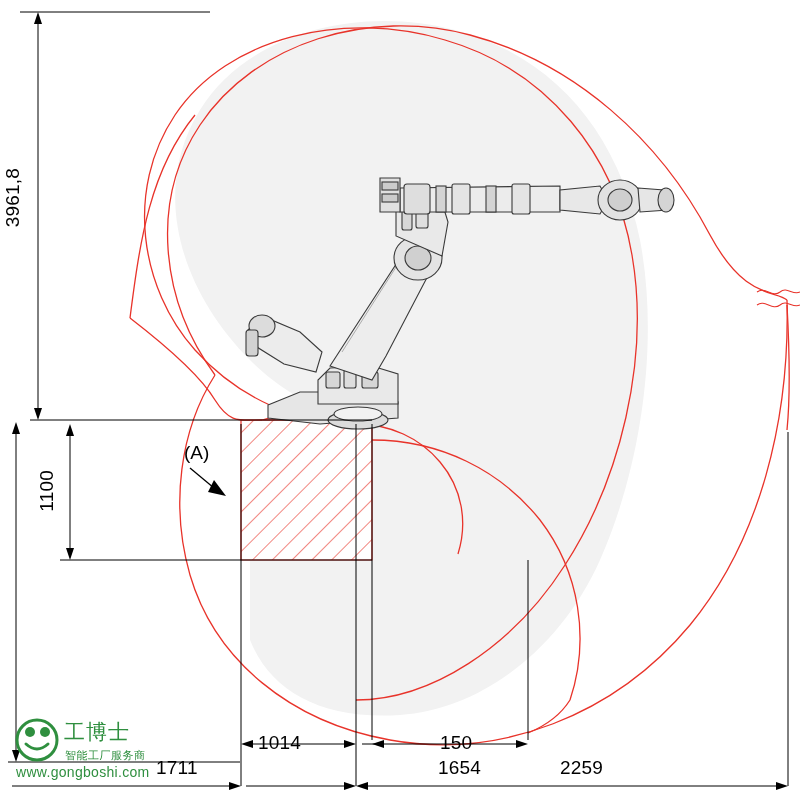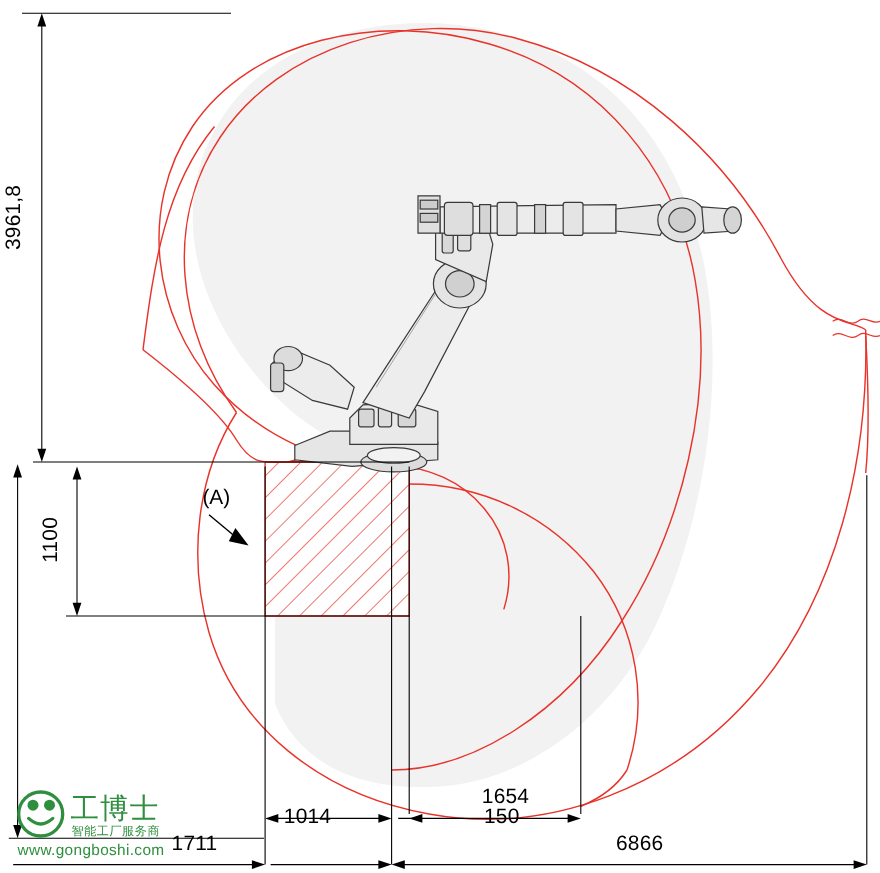--- a/index.html
+++ b/index.html
@@ -49,21 +49,21 @@
     left: 8px;
     top: 712px;
     width: 220px;
     height: 74px;
     pointer-events: none;
   }
   #watermark .wm-text {
     position: absolute;
     left: 56px;
     top: 6px;
-    font-size: 26px;
+    font-size: 21px;
     color: #2f8f3f;
     font-family: "Liberation Sans", sans-serif;
     letter-spacing: 1px;
   }
   #watermark .wm-sub {
     position: absolute;
     left: 57px;
     top: 36px;
     font-size: 11px;
     color: #2f8f3f;
@@ -265,23 +265,23 @@
   <div class="dim-label vertical" style="left:-20px; top:560px;">2624,6</div>
 
   <div class="dim-label vertical" style="left:36px; top:470px;">1100</div>
 
   <div class="dim-label" style="left:258px; top:732px;text-align:center;">1014</div>
 
   <div class="dim-label" style="left:440px; top:732px;">150</div>
 
   <div class="dim-label" style="left:156px; top:757px;">1711</div>
 
-  <div class="dim-label" style="left:438px; top:714px;">1654</div>
-
-  <div class="dim-label" style="left:560px; top:757px;">6866</div>
+  <div class="dim-label" style="left:438px; top:757px;">1654</div>
+
+  <div class="dim-label" style="left:560px; top:757px;">2259</div>
 
   <div class="callout-label" style="left:184px; top:442px;">(A)</div>
 
   <div id="watermark">
     <svg width="50" height="50" viewBox="0 0 50 50" style="position:absolute;left:4px;top:2px;">
       <circle cx="25" cy="26" r="20" fill="none" stroke="#2f8f3f" stroke-width="3"></circle>
       <circle cx="18" cy="18" r="5" fill="#2f8f3f"></circle>
       <circle cx="33" cy="18" r="5" fill="#2f8f3f"></circle>
       <path d="M 14 30 Q 25 40 36 30" fill="none" stroke="#2f8f3f" stroke-width="3" stroke-linecap="round"></path>
     </svg>

